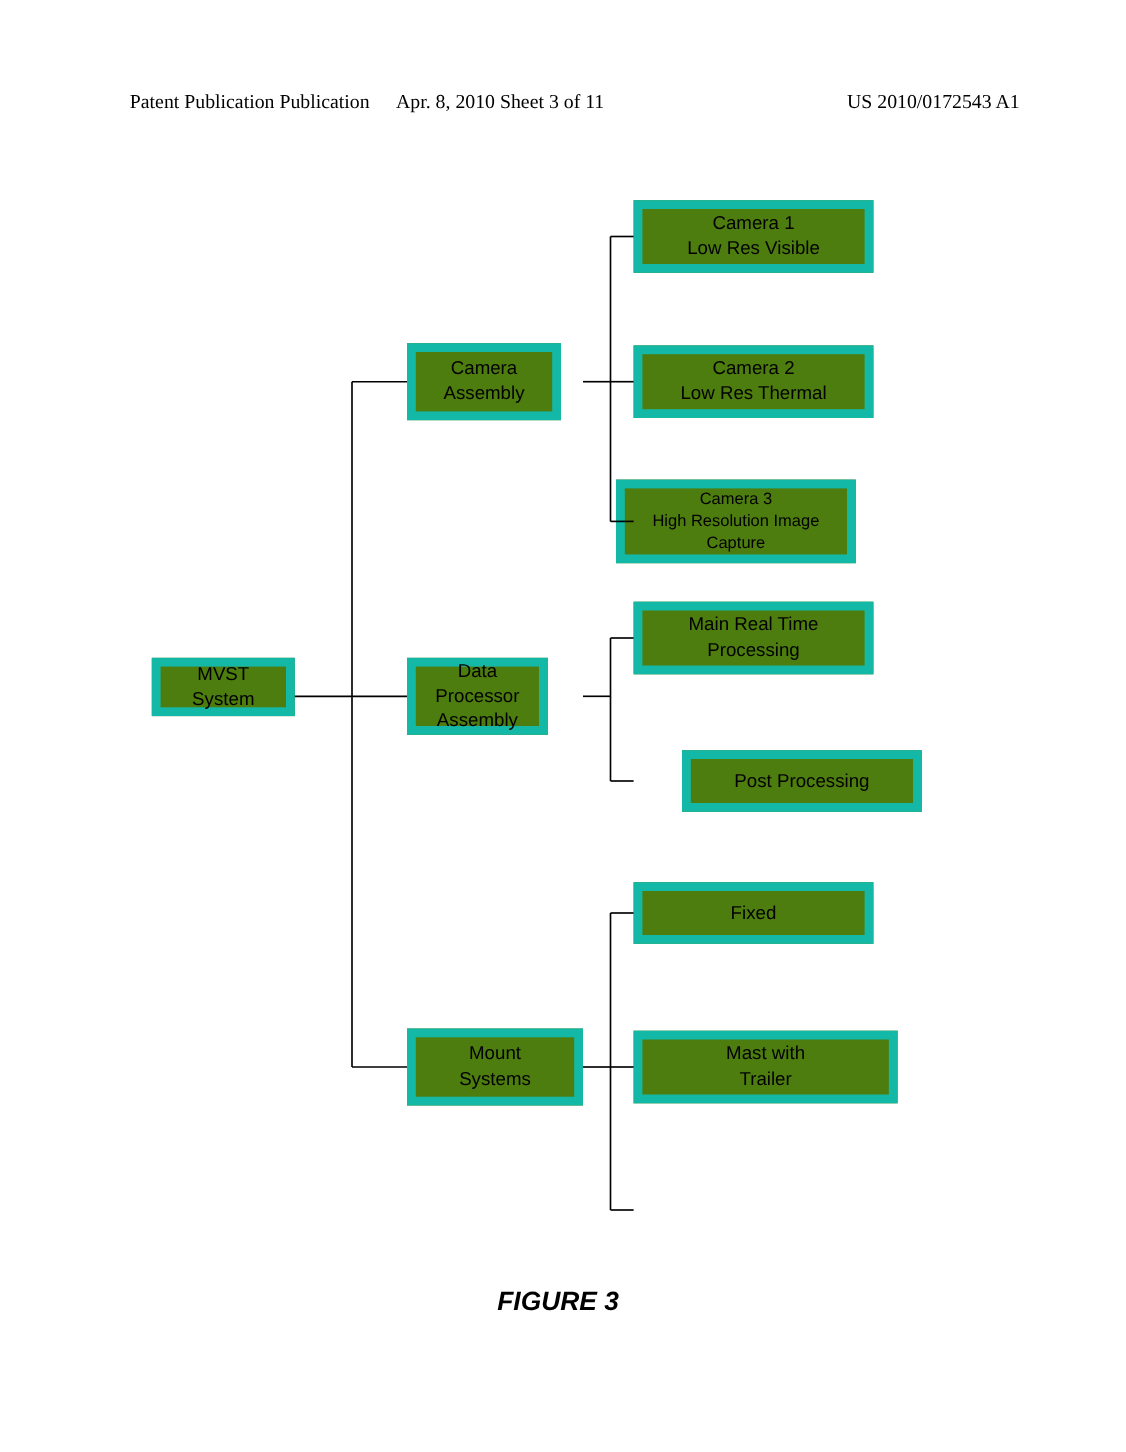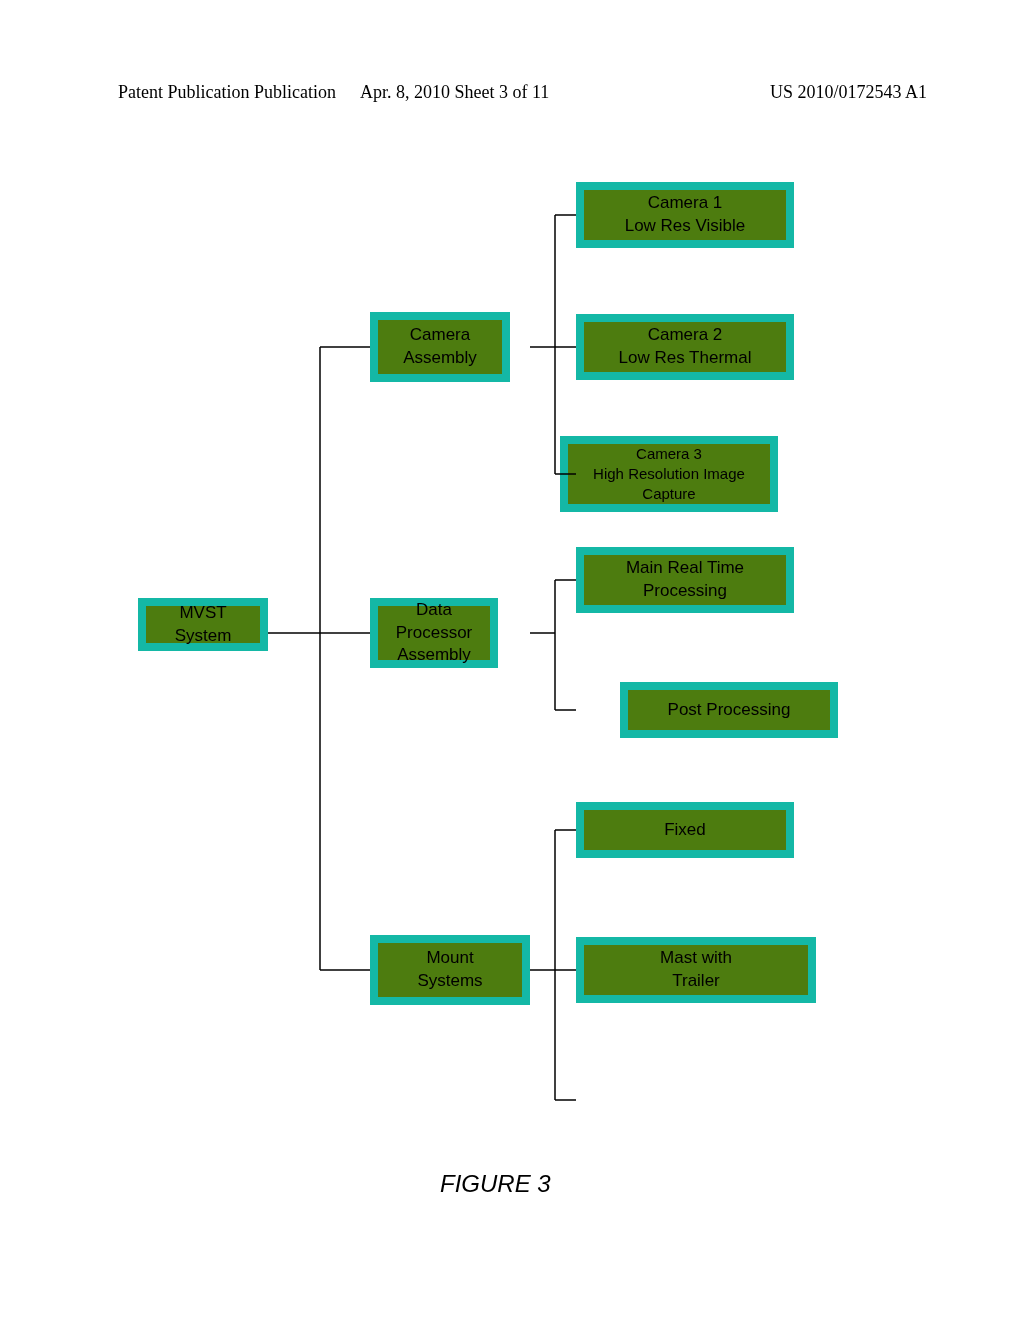--- a/index.html
+++ b/index.html
@@ -36,23 +36,24 @@
     justify-content: center;
     text-align: center;
     font-size: 17px;
     line-height: 1.35;
     padding: 4px 20px;
   }
   .box.small { font-size: 15px; }
   .caption {
     position: absolute;
     font-family: Arial, sans-serif;
-    font-weight: normal;
+    font-weight: bold;
     font-style: italic;
     font-size: 24px;
+    margin-left: 12px;
   }
   svg.connectors {
     position: absolute;
     left: 0; top: 0;
     width: 1024px; height: 1320px;
     pointer-events: none;
   }
 </style>
 </head>
 <body>

